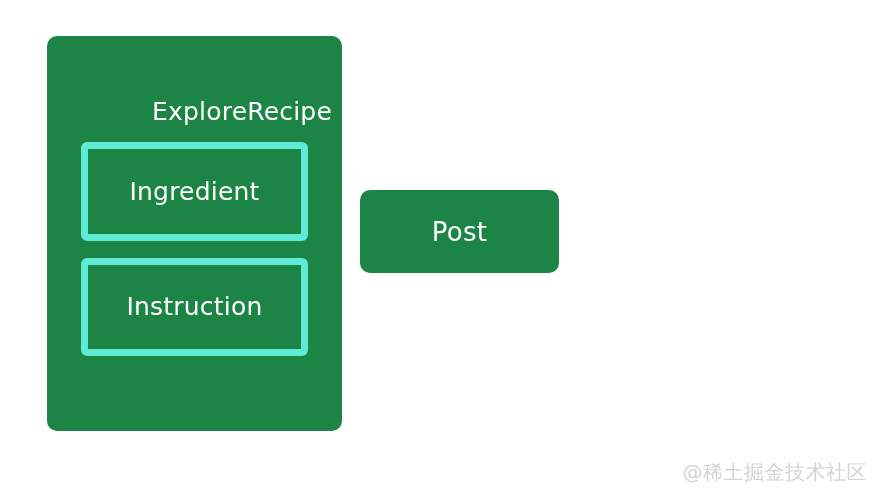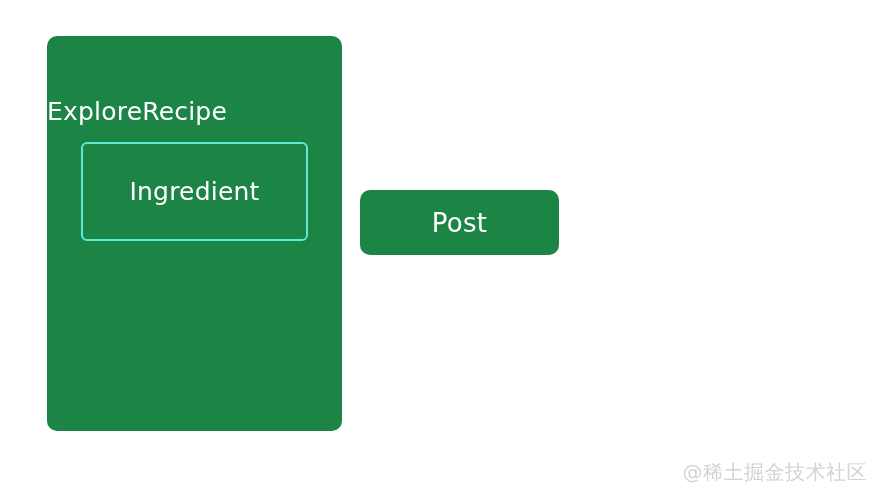--- a/index.html
+++ b/index.html
@@ -33,35 +33,35 @@
     left: 47px;
     top: 36px;
     width: 295px;
     height: 395px;
   }
   #explore-recipe-title {
     position: absolute;
     left: 0;
     top: 60px;
     width: 285px;
-    text-align: left;
+    text-align: right;
     color: #ffffff;
     font-size: 25px;
     line-height: 32px;
     letter-spacing: 0.2px;
     font-family: "DejaVu Sans", sans-serif;
     font-weight: 400;
   }
 
   
   .child-box {
     position: absolute;
     left: 34px;
     width: 227px;
-    border: 2px solid #5eead4;
+    border: 7px solid #5eead4;
     border-radius: 6px;
     box-sizing: border-box;
     display: flex;
     align-items: center;
     justify-content: center;
   }
   #ingredient-box {
     top: 106px;
     height: 99px;
   }
@@ -75,21 +75,21 @@
     line-height: 30px;
     letter-spacing: 0.2px;
     text-align: center;
   }
 
   
   #post-node {
     left: 360px;
     top: 190px;
     width: 199px;
-    height: 65px;
+    height: 83px;
   }
   #simple-recipe-node {
     left: 578px;
     top: 188px;
     width: 283px;
     height: 93px;
   }
   .node-label {
     position: absolute;
     left: 0;
@@ -124,20 +124,23 @@
 <div id="canvas">
 
   <div class="node" id="explore-recipe-node">
 
     <div id="explore-recipe-title">ExploreRecipe</div>
 
     <div class="child-box" id="ingredient-box">
       <span class="child-label">Ingredient</span>
     </div>
 
+    <div class="child-box" id="instruction-box">
+      <span class="child-label">Instruction</span>
+    </div>
   </div>
 
   <div class="node" id="post-node">
     <span class="node-label">Post</span>
   </div>
 
 
   <div id="watermark">@稀土掘金技术社区</div>
 
 </div>

